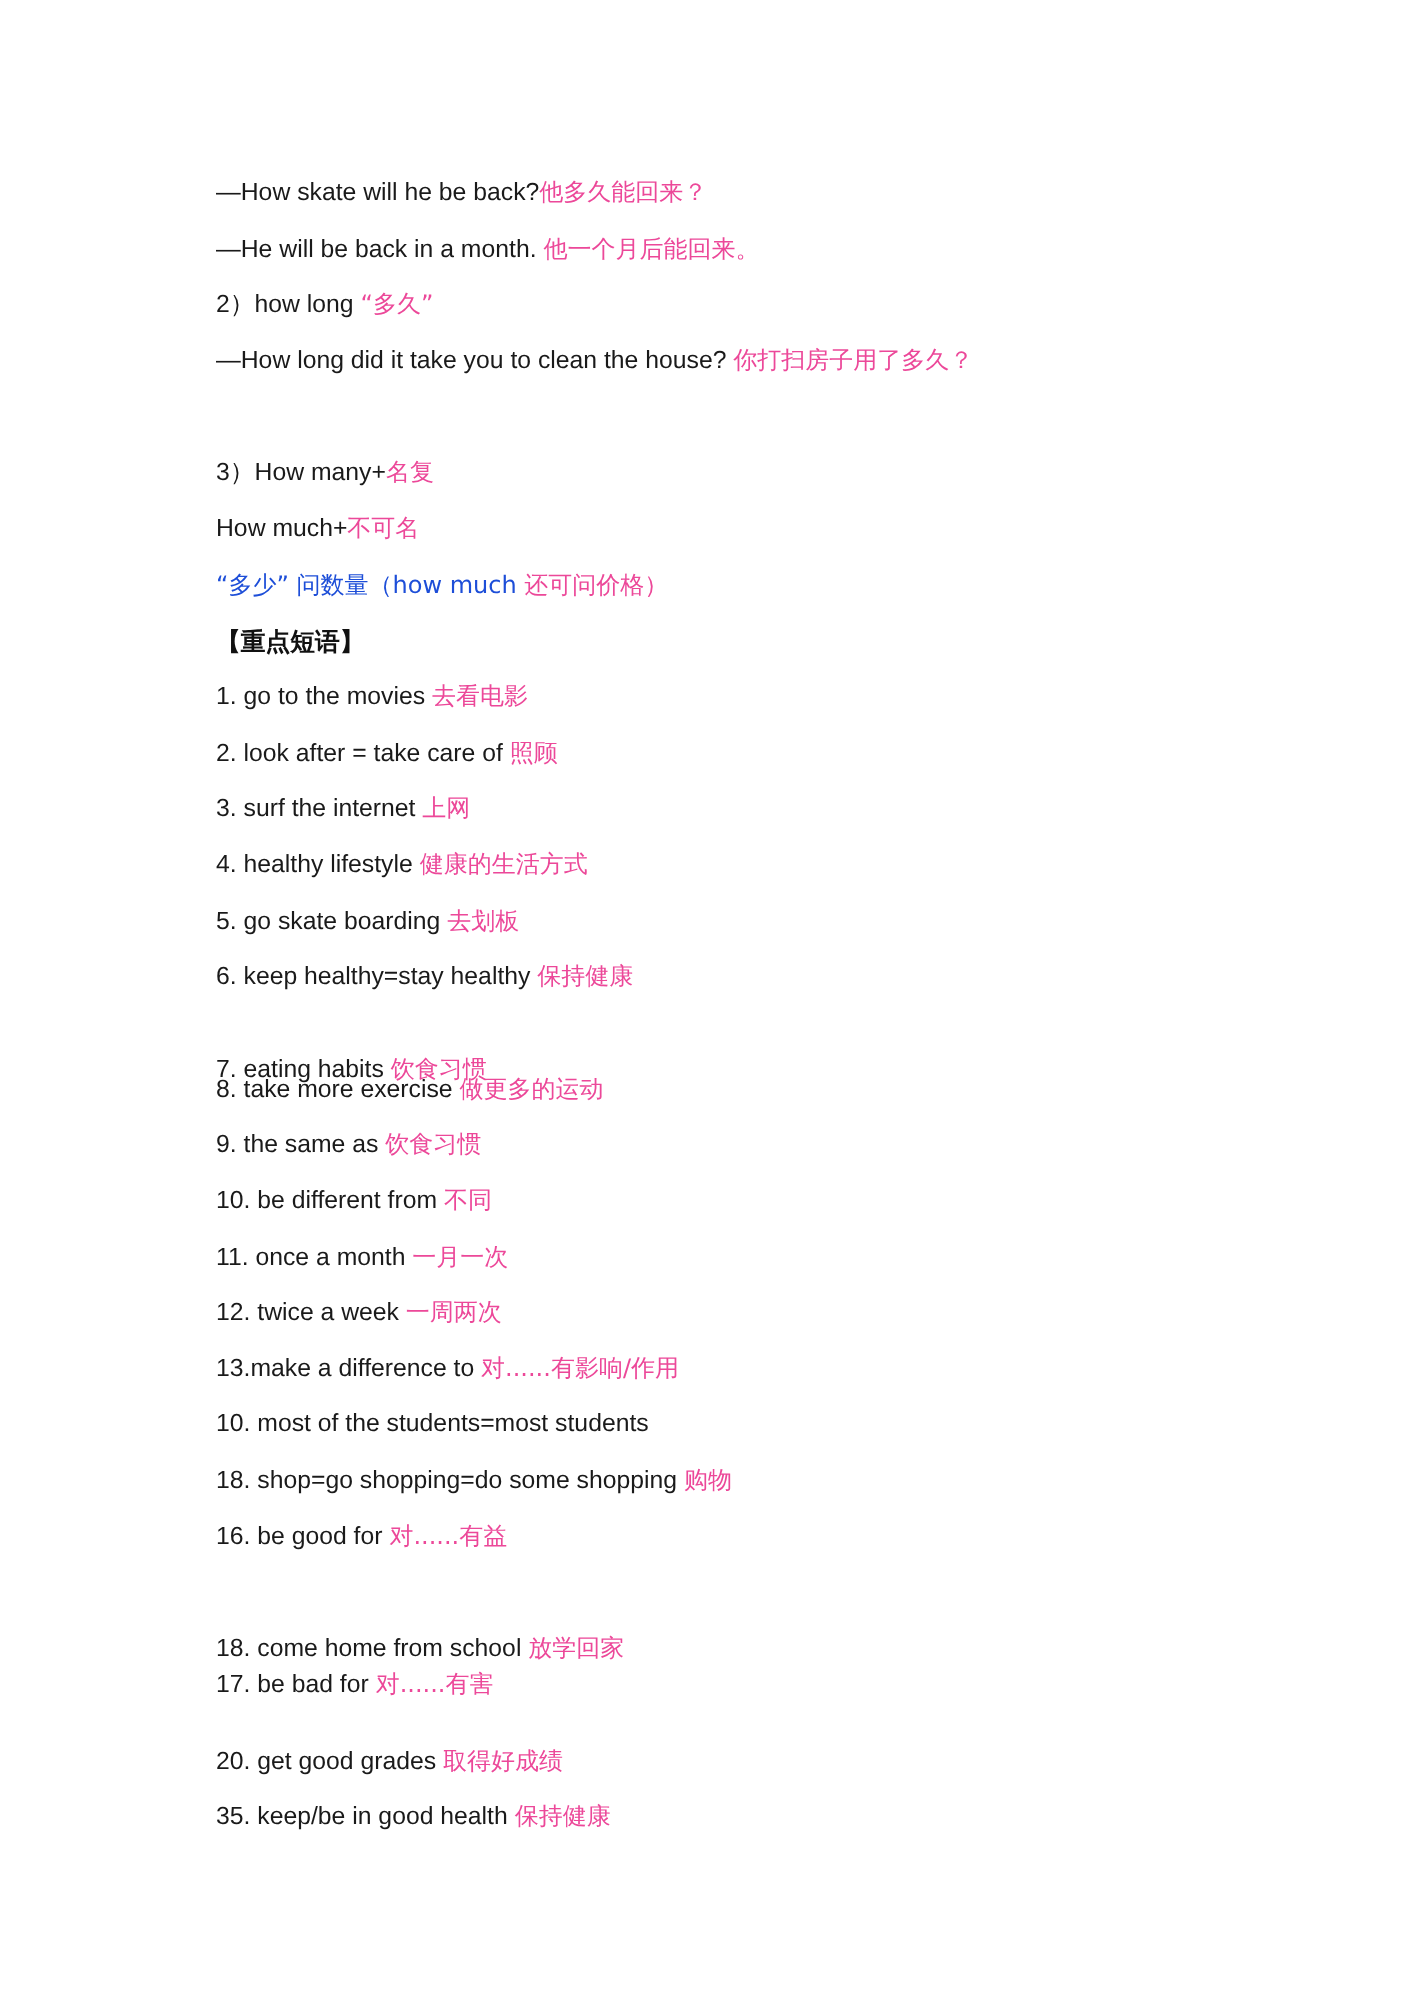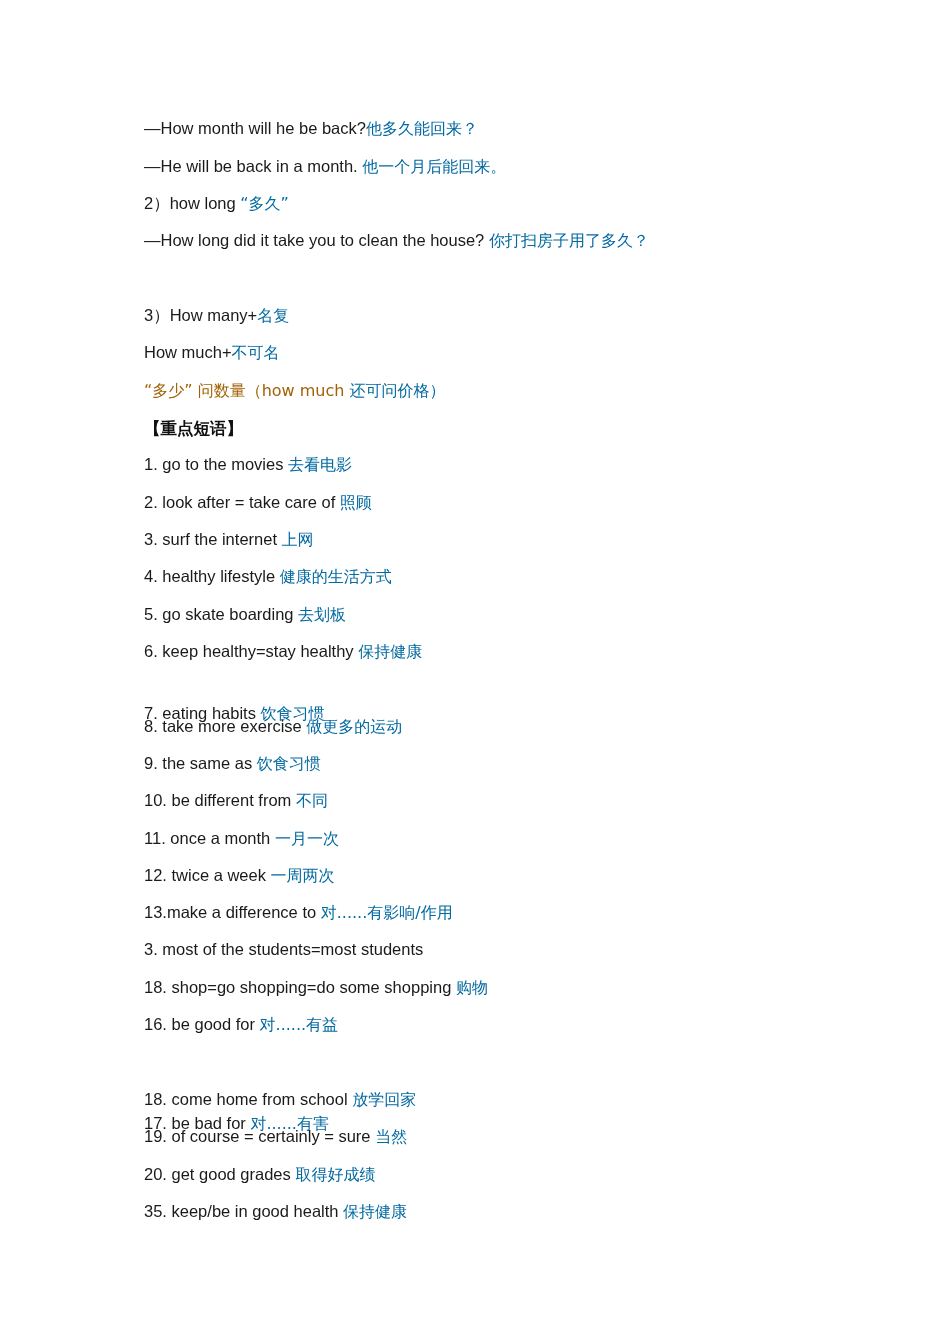--- a/index.html
+++ b/index.html
@@ -8,53 +8,52 @@
     .line {
       position: absolute;
       left: 144px;
       height: 22px;
       line-height: 22px;
       font-family: "Liberation Sans", "DejaVu Sans", sans-serif;
       font-size: 16.5px;
       color: #1a1a1a;
       white-space: nowrap;
     }
-    .zh { color: #0369a1; font-family: "DejaVu Sans", sans-serif; font-size: 16px; }
+    .zh { color: #ec4899; font-family: "DejaVu Sans", sans-serif; font-size: 16px; }
     .bold { font-weight: bold; color: #111; }
   </style>
 </head>
 <body>
 
 <div class="page">
 
-  <div class="line" style="top:117px"><span>—How month will he be back?</span><span class="zh">他多久能回来？</span></div>
+  <div class="line" style="top:117px"><span>—How skate will he be back?</span><span class="zh">他多久能回来？</span></div>
   <div class="line" style="top:155px"><span>—He will be back in a month. </span><span class="zh">他一个月后能回来。</span></div>
   <div class="line" style="top:192px"><span>2）how long </span><span class="zh">“多久”</span></div>
   <div class="line" style="top:229px"><span>—How long did it take you to clean the house? </span><span class="zh">你打扫房子用了多久？</span></div>
   <div class="line" style="top:304px"><span>3）How many+</span><span class="zh">名复</span></div>
   <div class="line" style="top:341px"><span>How much+</span><span class="zh">不可名</span></div>
-  <div class="line" style="top:379px"><span class="zh" style="color:#a16207">“多少”  问数量（how much </span><span class="zh">还可问价格）</span></div>
+  <div class="line" style="top:379px"><span class="zh" style="color:#1d4ed8">“多少”  问数量（how much </span><span class="zh">还可问价格）</span></div>
 
   <div class="line bold" style="top:417px">【重点短语】</div>
 
   <div class="line" style="top:453px"><span>1. go to the movies </span><span class="zh">去看电影</span></div>
   <div class="line" style="top:491px"><span>2. look after = take care of </span><span class="zh">照顾</span></div>
   <div class="line" style="top:528px"><span>3. surf the internet </span><span class="zh">上网</span></div>
   <div class="line" style="top:565px"><span>4. healthy lifestyle </span><span class="zh">健康的生活方式</span></div>
   <div class="line" style="top:603px"><span>5. go skate boarding </span><span class="zh">去划板</span></div>
   <div class="line" style="top:640px"><span>6. keep healthy=stay healthy </span><span class="zh">保持健康</span></div>
   <div class="line" style="top:702px"><span>7. eating habits </span><span class="zh">饮食习惯</span></div>
   <div class="line" style="top:715px"><span>8. take more exercise </span><span class="zh">做更多的运动</span></div>
   <div class="line" style="top:752px"><span>9. the same as </span><span class="zh">饮食习惯</span></div>
   <div class="line" style="top:789px"><span>10. be different from </span><span class="zh">不同</span></div>
   <div class="line" style="top:827px"><span>11. once a month </span><span class="zh">一月一次</span></div>
   <div class="line" style="top:864px"><span>12. twice a week </span><span class="zh">一周两次</span></div>
   <div class="line" style="top:901px"><span>13.make a difference to </span><span class="zh">对......有影响/作用</span></div>
-  <div class="line" style="top:938px"><span>3. most of the students=most students</span><span class="zh"></span></div>
+  <div class="line" style="top:938px"><span>10. most of the students=most students</span><span class="zh"></span></div>
   <div class="line" style="top:976px"><span>18. shop=go shopping=do some shopping </span><span class="zh">购物</span></div>
   <div class="line" style="top:1013px"><span>16. be good for </span><span class="zh">对......有益</span></div>
   <div class="line" style="top:1112px"><span>17. be bad for </span><span class="zh">对......有害</span></div>
   <div class="line" style="top:1088px"><span>18. come home from school </span><span class="zh">放学回家</span></div>
-  <div class="line" style="top:1125px"><span>19. of course = certainly = sure </span><span class="zh">当然</span></div>
   <div class="line" style="top:1163px"><span>20. get good grades </span><span class="zh">取得好成绩</span></div>
   <div class="line" style="top:1200px"><span>35. keep/be in good health </span><span class="zh">保持健康</span></div>
 
 </div>
 
 </body></html>

